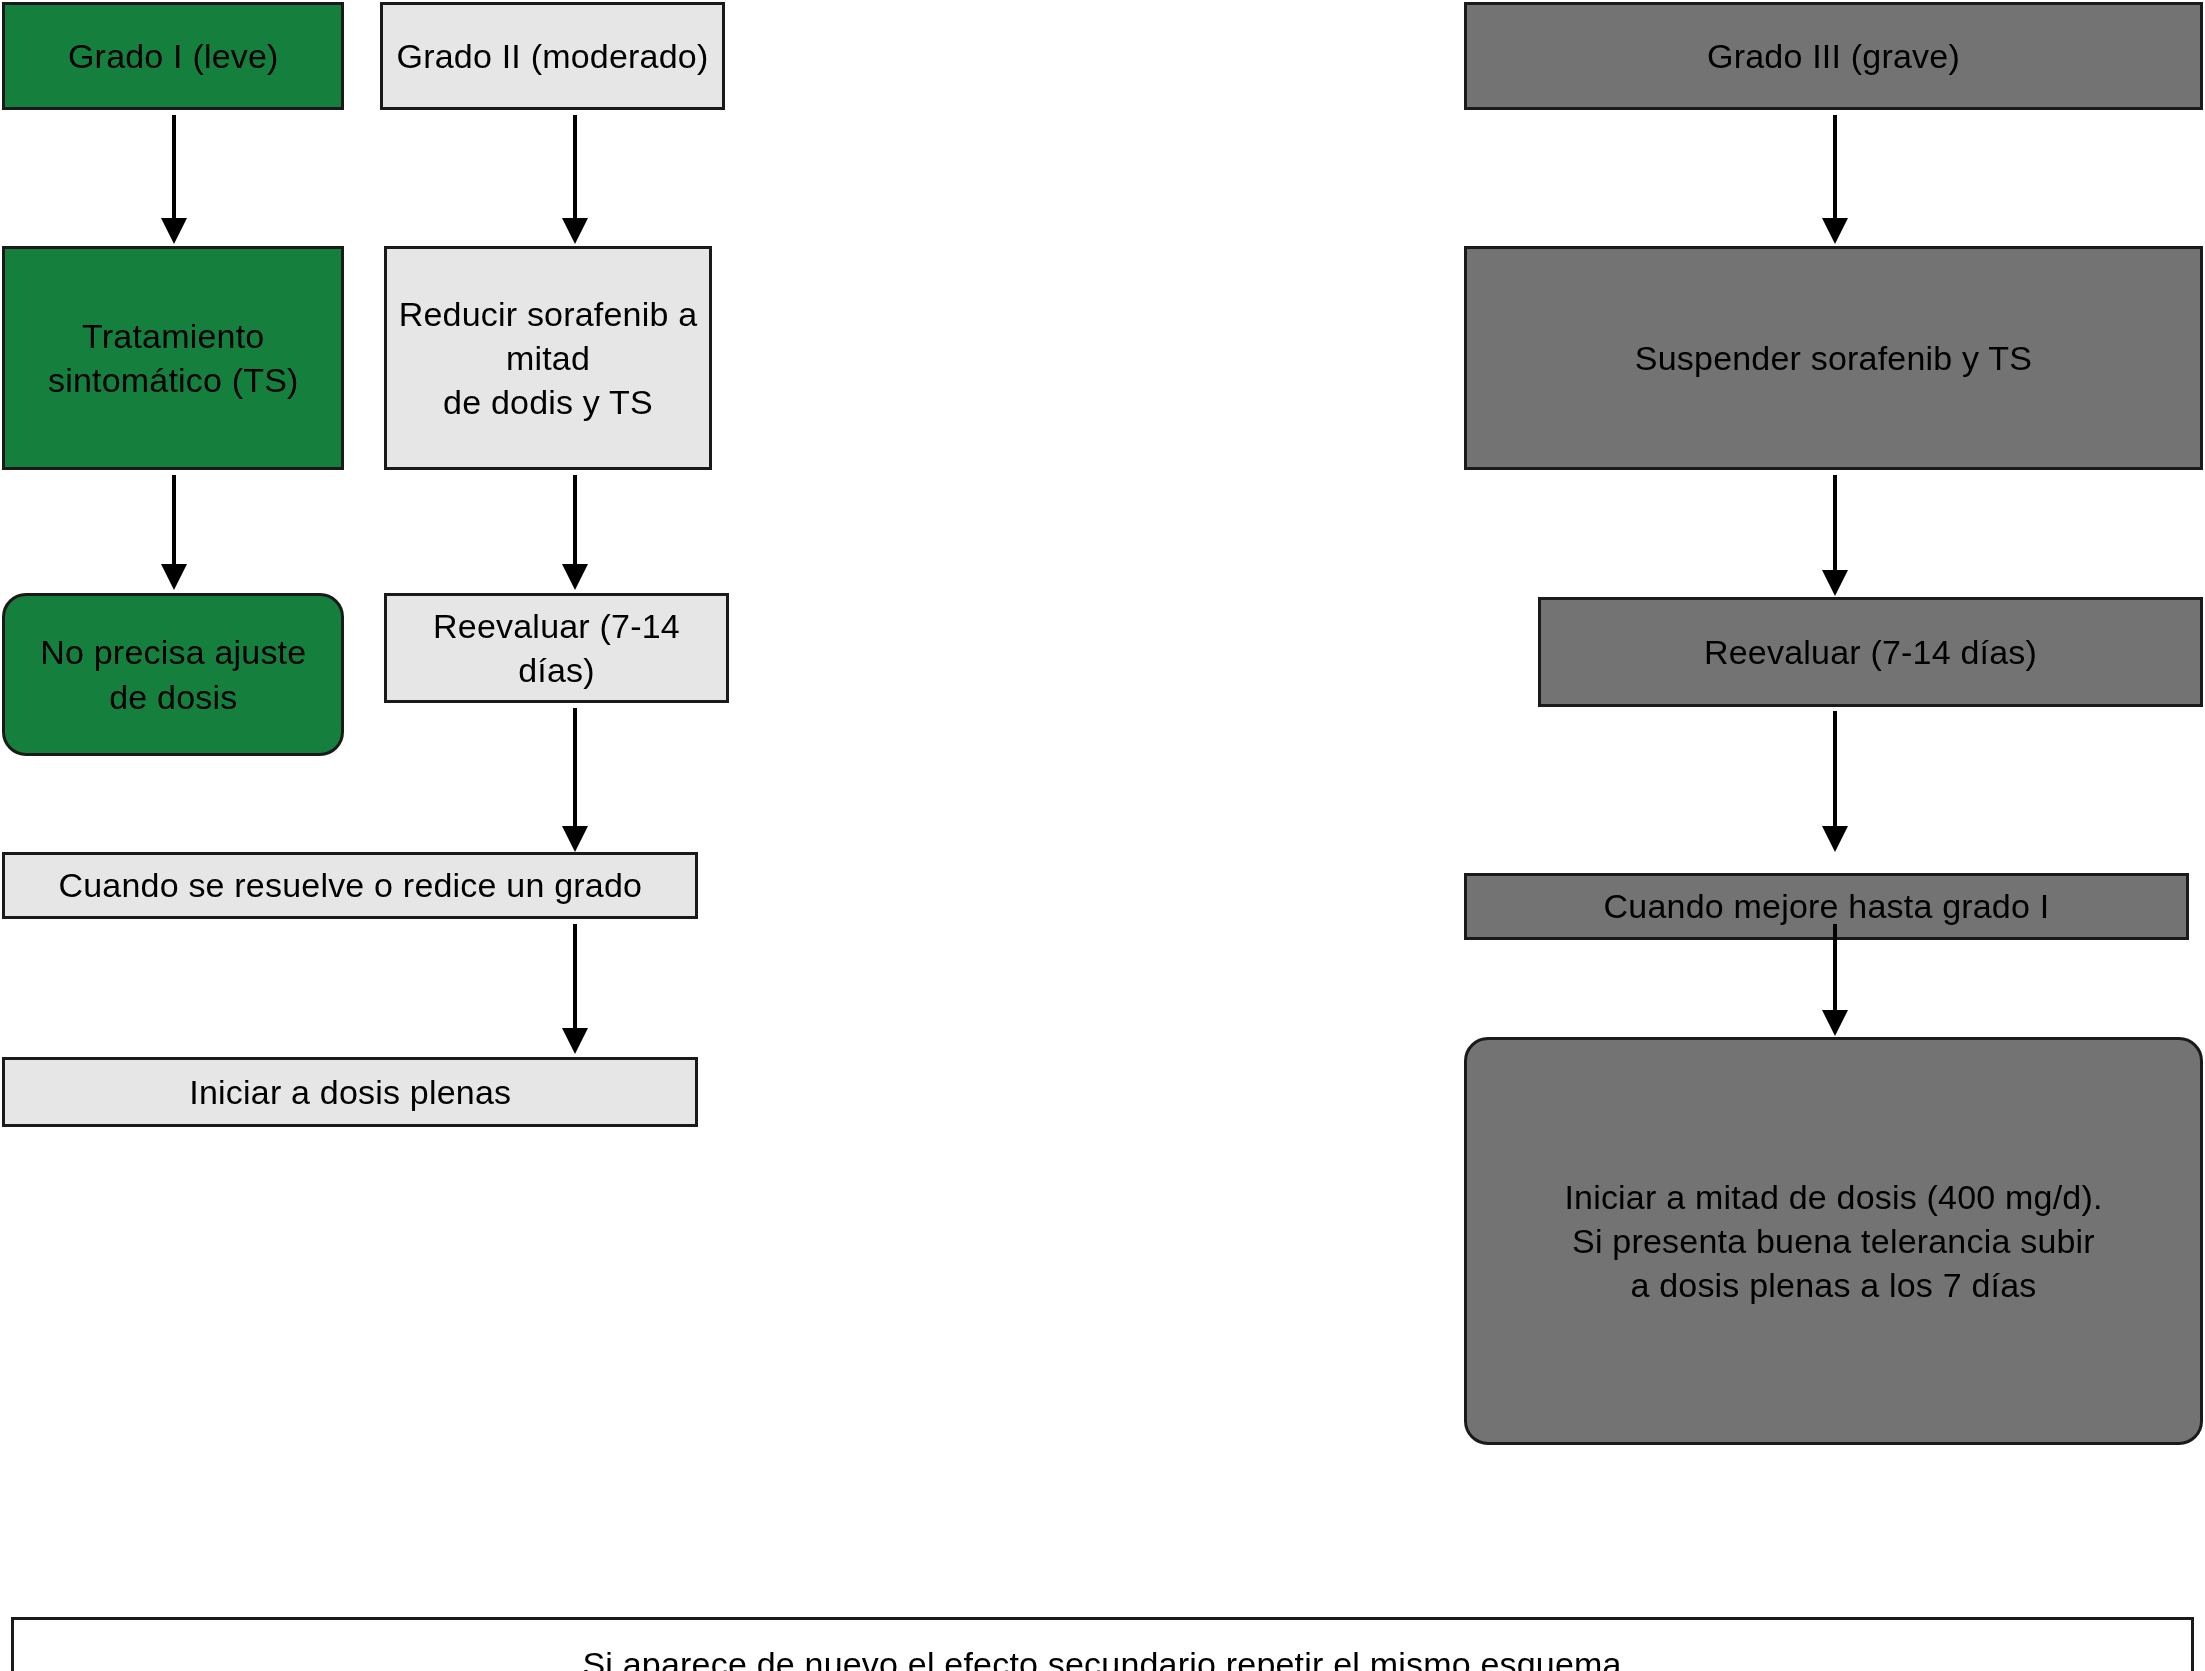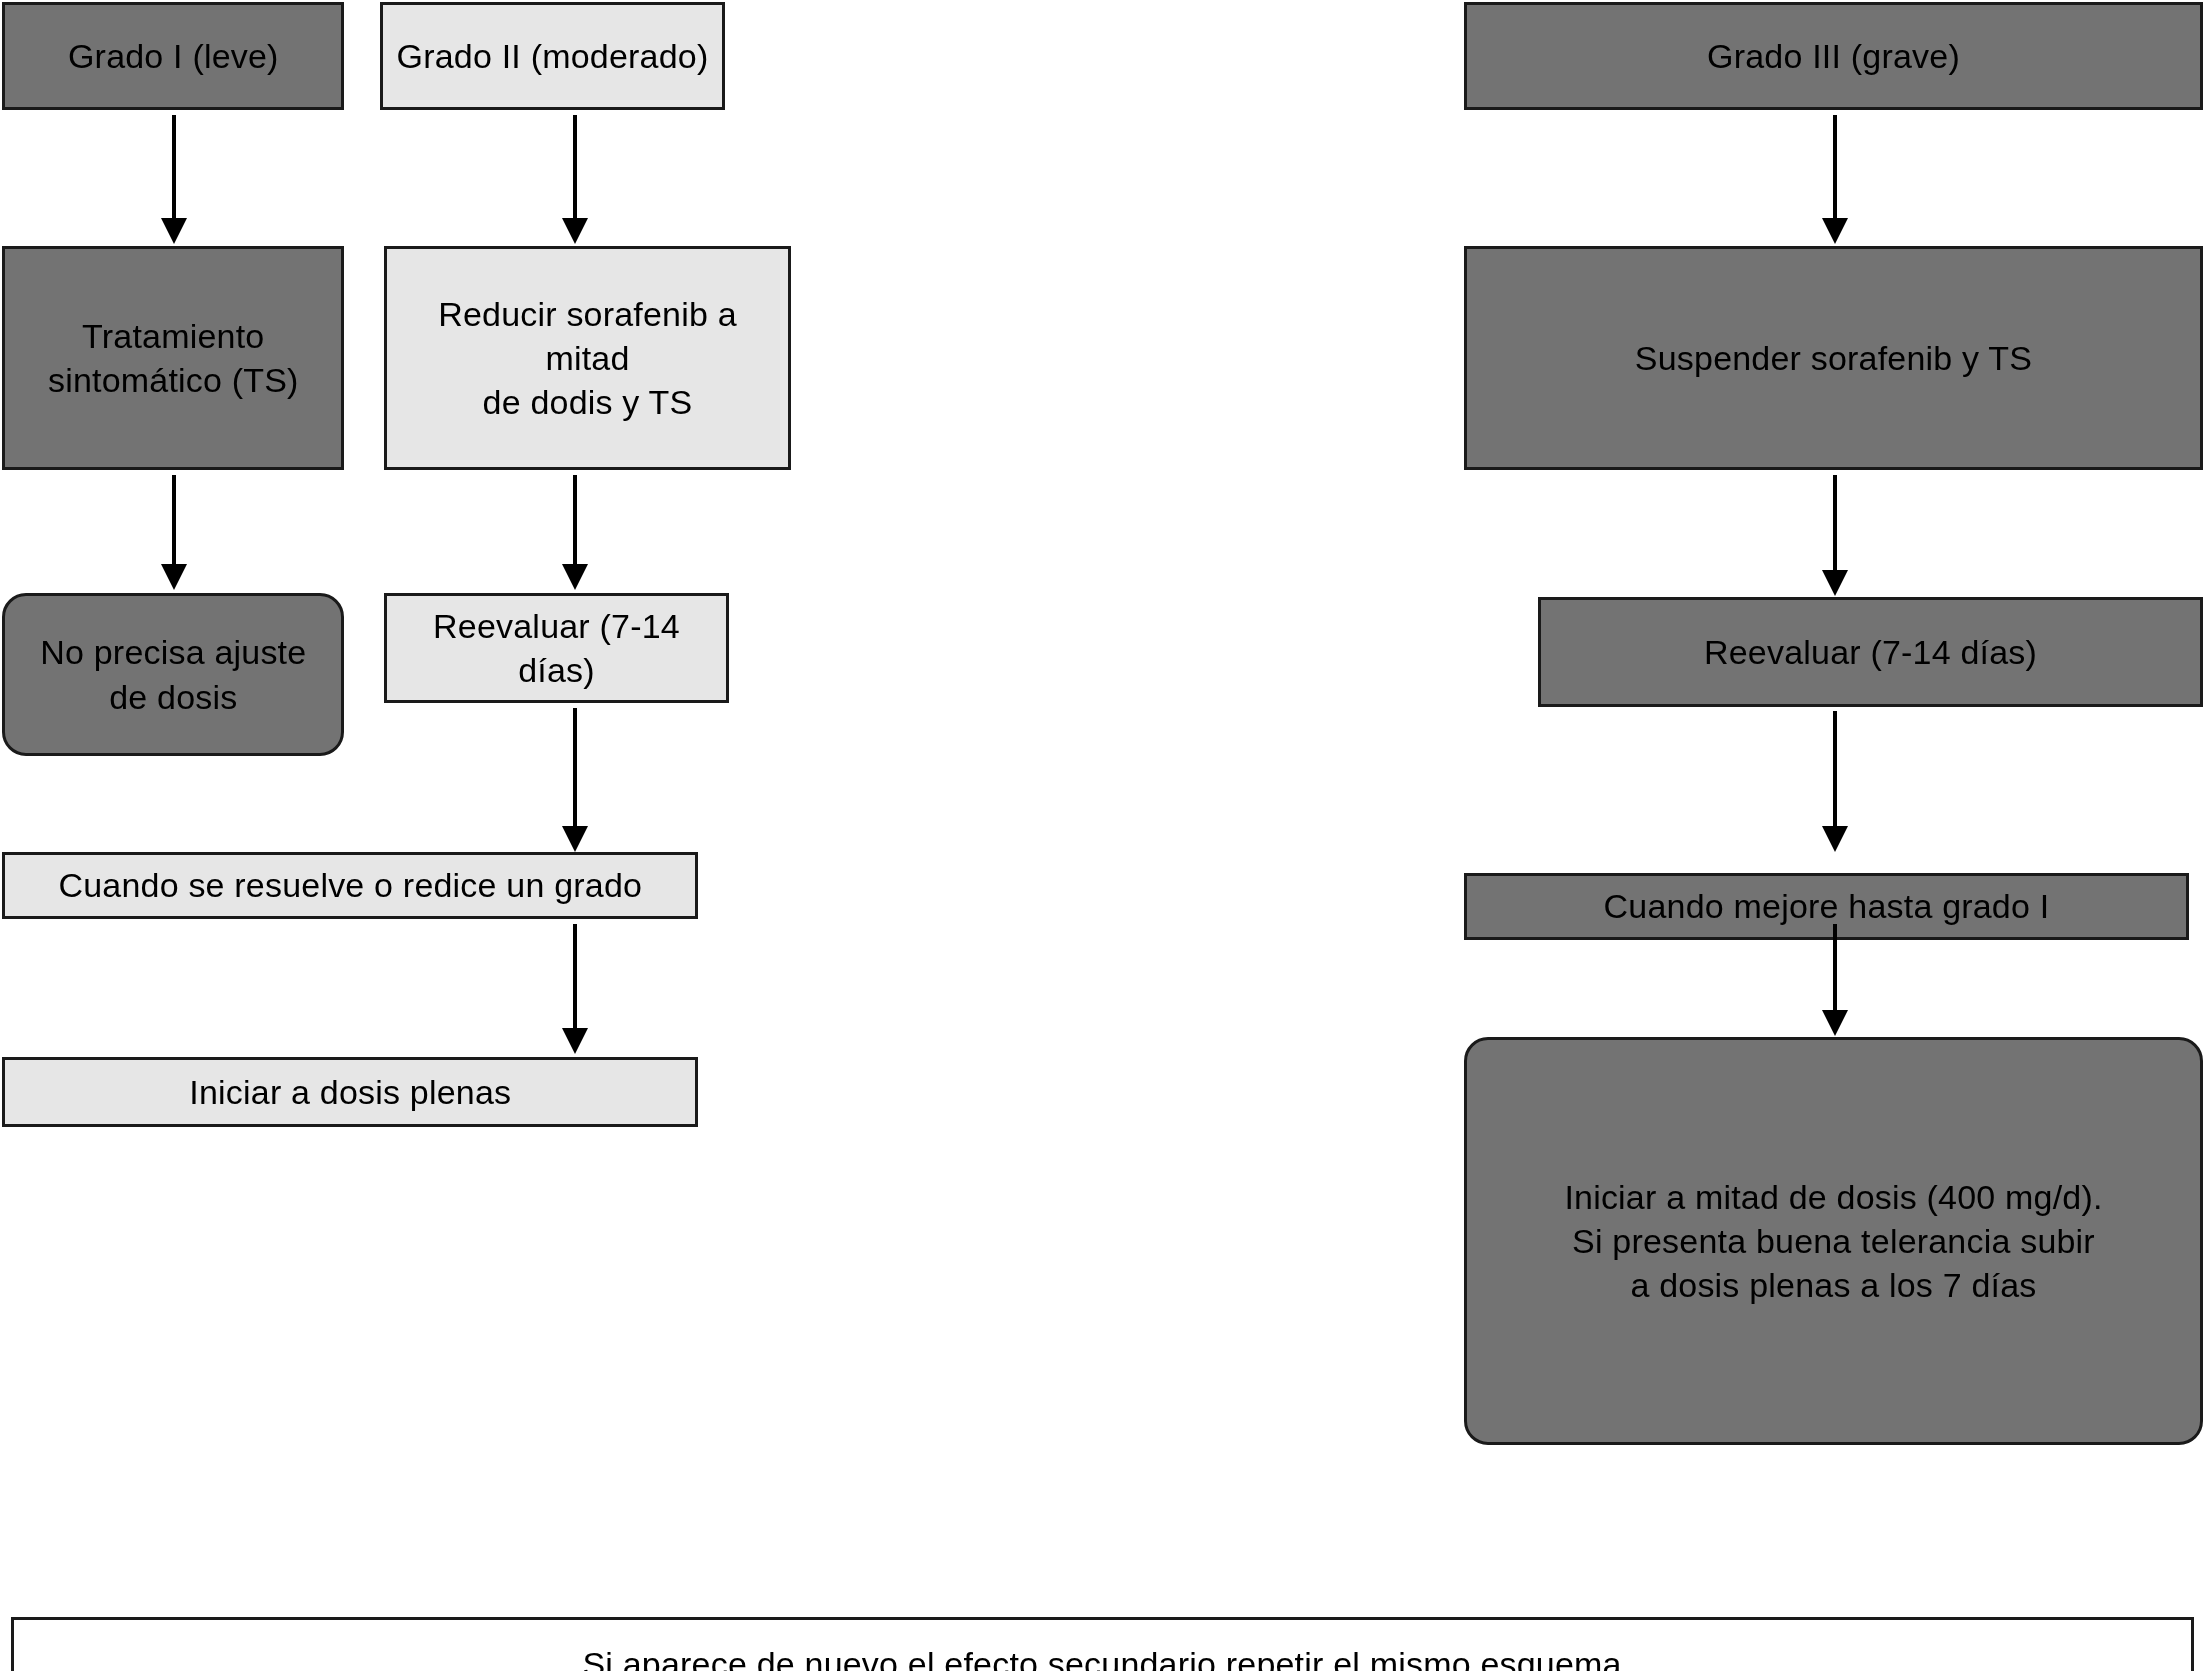--- a/index.html
+++ b/index.html
@@ -23,21 +23,21 @@
     align-items: center;
     justify-content: center;
     text-align: center;
     color: #000000;
     font-size: 34px;
     line-height: 1.30;
     letter-spacing: 0.2px;
     padding: 4.5px 10.6px;
     white-space: pre-line;
   }
-  .g1 { background: #737373; }
+  .g1 { background: #15803d; }
   .g2 { background: #e6e6e6; }
   .g3 { background: #737373; }
   .gw { background: #ffffff; }
 
   .arrow {
     position: absolute;
     width: 0;
   }
   .arrow .shaft {
     position: absolute;
@@ -79,21 +79,21 @@
   <div class="node g1" style="left:2.3px; top:593px; width:342px; height:163px;border-radius:24px;">No precisa ajuste
 de dosis</div>
 
   <div class="node g2" style="left:380px; top:2.3px; width:345px; height:108px;">Grado II (moderado)</div>
 
   <div class="arrow" style="left:573px; top:115px; height:127px;">
     <div class="shaft" style="height:106px;"></div>
     <div class="head" style="top:103px;"></div>
   </div>
 
-  <div class="node g2" style="left:384px; top:246px; width:407px; height:224px;">Reducir sorafenib a mitad
+  <div class="node g2" style="left:384px; top:246px; width:328px; height:224px;">Reducir sorafenib a mitad
 de dodis y TS</div>
 
   <div class="arrow" style="left:573px; top:475px; height:115px;">
     <div class="shaft" style="height:92px;"></div>
     <div class="head" style="top:89px;"></div>
   </div>
 
   <div class="node g2" style="left:384px; top:593px; width:345px; height:110px;">Reevaluar (7-14 días)</div>
 
   <div class="arrow" style="left:573px; top:708px; height:144px;">

